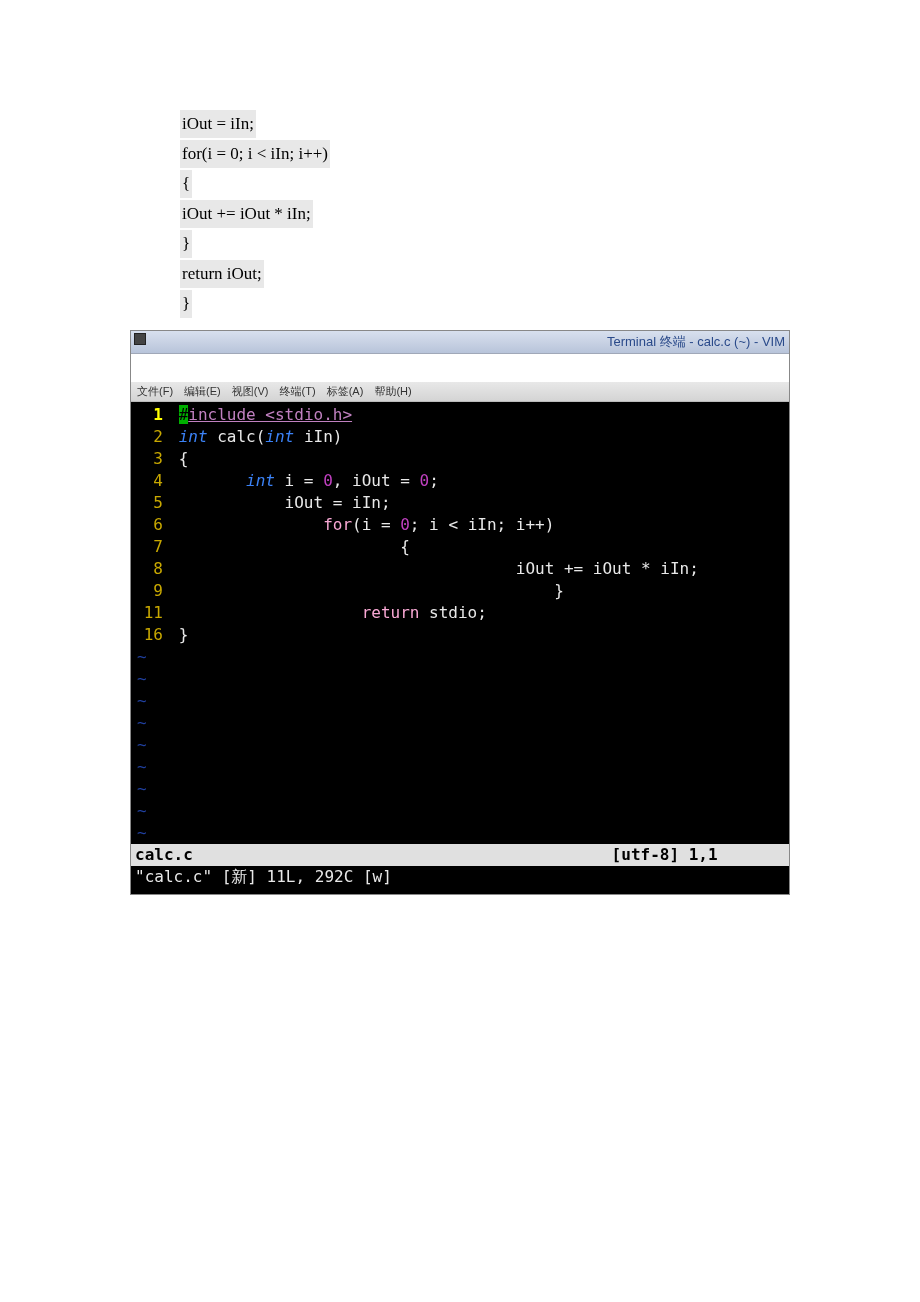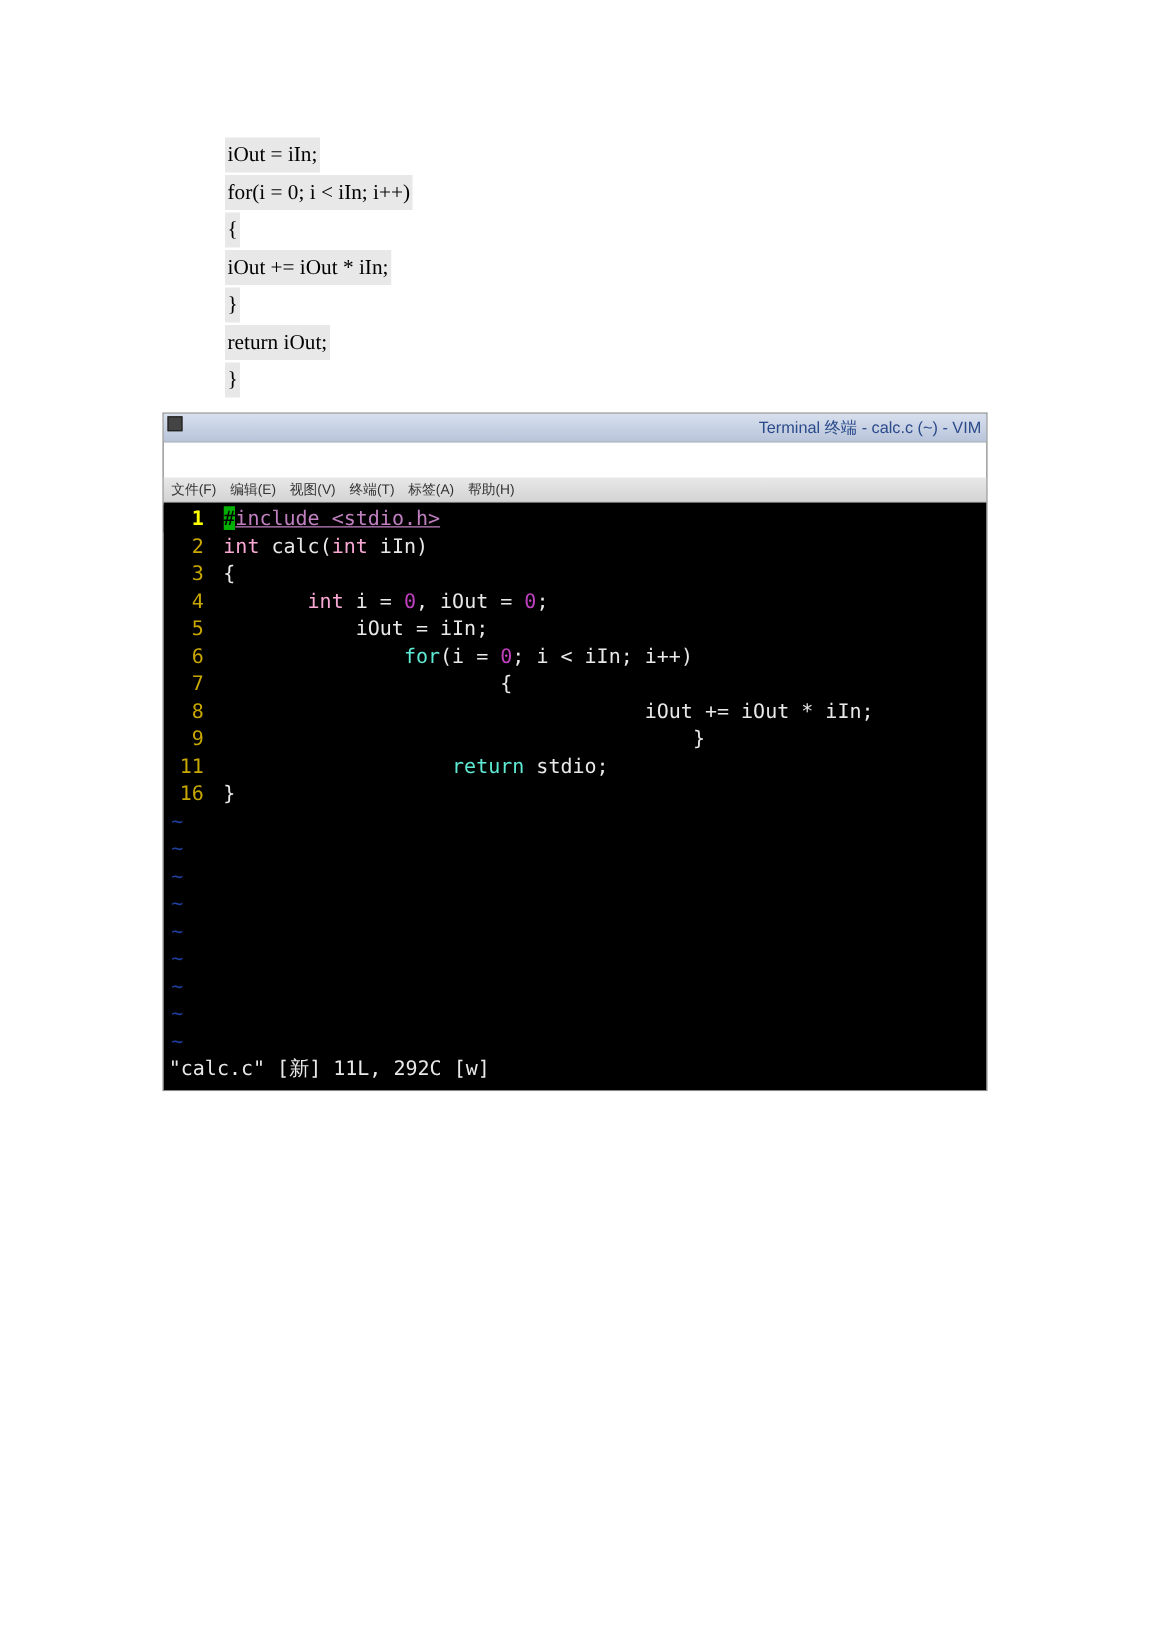--- a/index.html
+++ b/index.html
@@ -24,22 +24,22 @@
     font-family: sans-serif; border-bottom: 1px solid #bbb; margin-top: 28px;
   }
   .menubar span { margin-right: 8px; }
   .editor { background: #000; font-family: "DejaVu Sans Mono", "Consolas", monospace; font-size: 16px; line-height: 22px; padding: 2px 0 6px 0; }
   .row { display: flex; white-space: pre; }
   .lnum { width: 38px; text-align: right; color: #c8a800; padding-right: 6px; }
   .lnum.cur { color: #ffff00; font-weight: bold; background: #000; }
   .code { flex: 1; color: #e8e8e8; }
   .hl-cursor { background: #00b000; color: #000; }
   .pp { color: #c080c0; text-decoration: underline; text-align: right; }
-  .kw-type { color: #f9a8d4; }
-  .kw-flow { color: #5eead4; }
+  .kw-type { color: #3b82f6; font-style: italic; }
+  .kw-flow { color: #f9a8d4; }
   .num { color: #c040c0; }
   .tilde { color: #2040a0; padding-left: 6px; }
   .statusbar { background: #e0e0e0; color: #000; display: flex; font-weight: bold; padding: 0 4px; }
   .statusbar .fname { flex: 0 0 auto; }
   .statusbar .spacer { flex: 1; }
   .msgline { color: #e8e8e8; padding: 0 4px; }
 </style>
 </head>
 <body>
 
@@ -80,15 +80,20 @@
     <div class="row"><span class="lnum">16</span><span class="code"> }</span></div>
     <div class="row"><span class="tilde">~</span></div>
     <div class="row"><span class="tilde">~</span></div>
     <div class="row"><span class="tilde">~</span></div>
     <div class="row"><span class="tilde">~</span></div>
     <div class="row"><span class="tilde">~</span></div>
     <div class="row"><span class="tilde">~</span></div>
     <div class="row"><span class="tilde">~</span></div>
     <div class="row"><span class="tilde">~</span></div>
     <div class="row"><span class="tilde">~</span></div>
+    <div class="row statusbar">
+      <span class="fname">calc.c</span>
+      <span class="spacer"></span>
+      <span>[utf-8] 1,1       </span>
+    </div>
     <div class="row msgline">"calc.c" [新] 11L, 292C [w]</div>
   </div>
 </div>
 
 </body></html>

